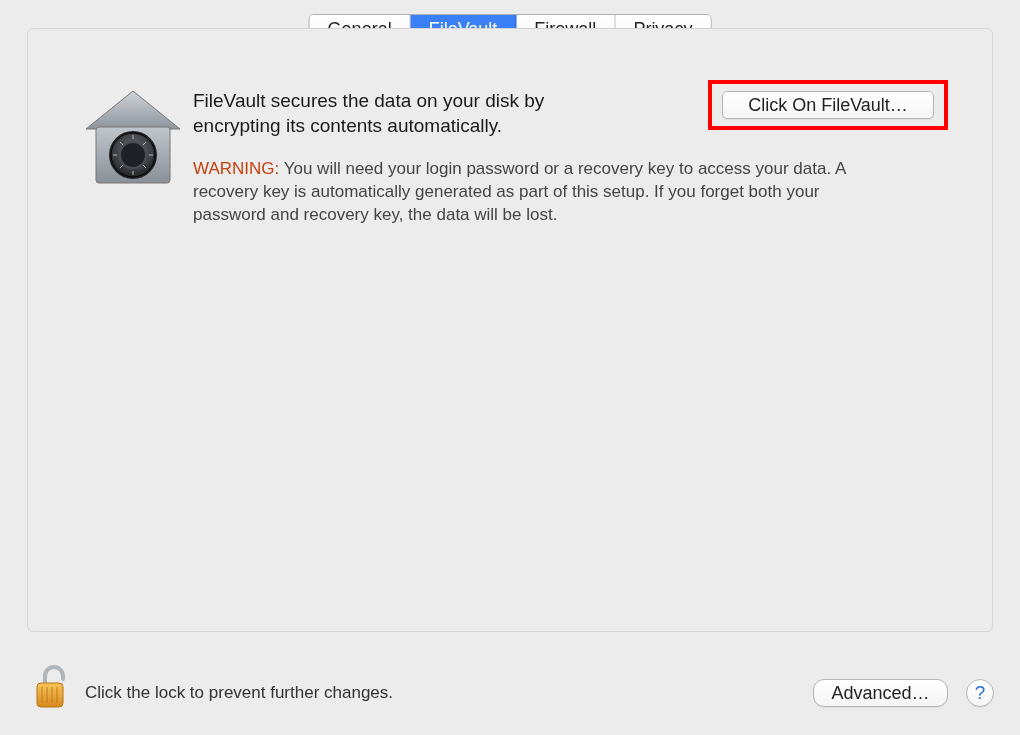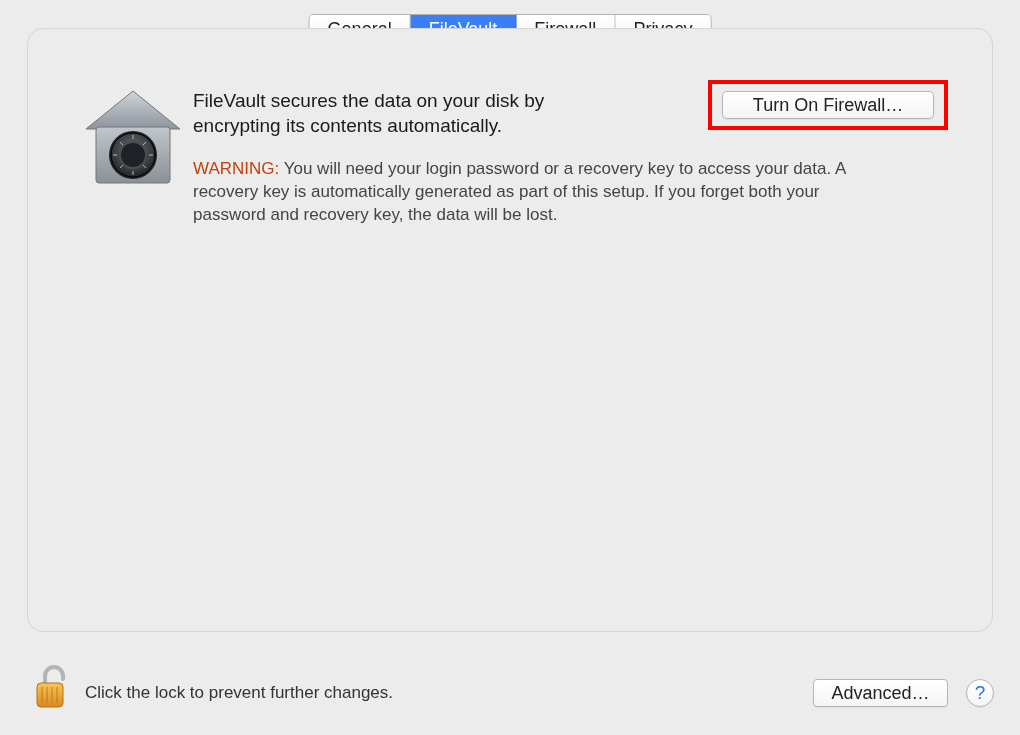--- a/index.html
+++ b/index.html
@@ -49,21 +49,21 @@
     }
     
     .content-pane {
       position: absolute;
       top: 28px;
       left: 27px;
       width: 966px;
       height: 604px;
       background: #ececec;
       border: 1px solid #d5d5d5;
-      border-radius: 16px;
+      border-radius: 6px;
       padding-top: 55px;
     }
     
     .fv-iconwrap {
       position: absolute;
       top: 60px;
       left: 50px;
       width: 110px;
       height: 100px;
     }
@@ -142,21 +142,21 @@
       font-size: 17px;
       color: #333;
     }
     .advanced-btn {
       position: absolute;
       right: 72px;
       bottom: 28px;
       width: 135px;
       height: 28px;
       border: 1px solid #b5b5b5;
-      border-radius: 4px;
+      border-radius: 11px;
       background: linear-gradient(#ffffff, #f5f5f5);
       font-size: 18px;
       color: #222;
       text-align: center;
       line-height: 26px;
       cursor: default;
       box-shadow: 0 1px 1px rgba(0,0,0,.05);
     }
     .help-btn {
       position: absolute;
@@ -226,21 +226,21 @@
     </div>
 
     <div class="main-text">
       <div class="desc">FileVault secures the data on your disk by encrypting its contents automatically.</div>
       <div class="warn">
         <span class="warn-label">WARNING:</span>
         <span>You will need your login password or a recovery key to access your data. A recovery key is automatically generated as part of this setup. If you forget both your password and recovery key, the data will be lost.</span>
       </div>
     </div>
 
-    <button class="turnon-btn">Turn On Firewall…</button>
+    <button class="turnon-btn">Click On FileVault…</button>
     <div class="highlight-box"></div>
 
   </div>
 
   <div class="footer">
 
     <div class="lock-wrap">
       <span>
         <svg viewBox="0 0 40 48" width="40" height="48">
           <defs>

